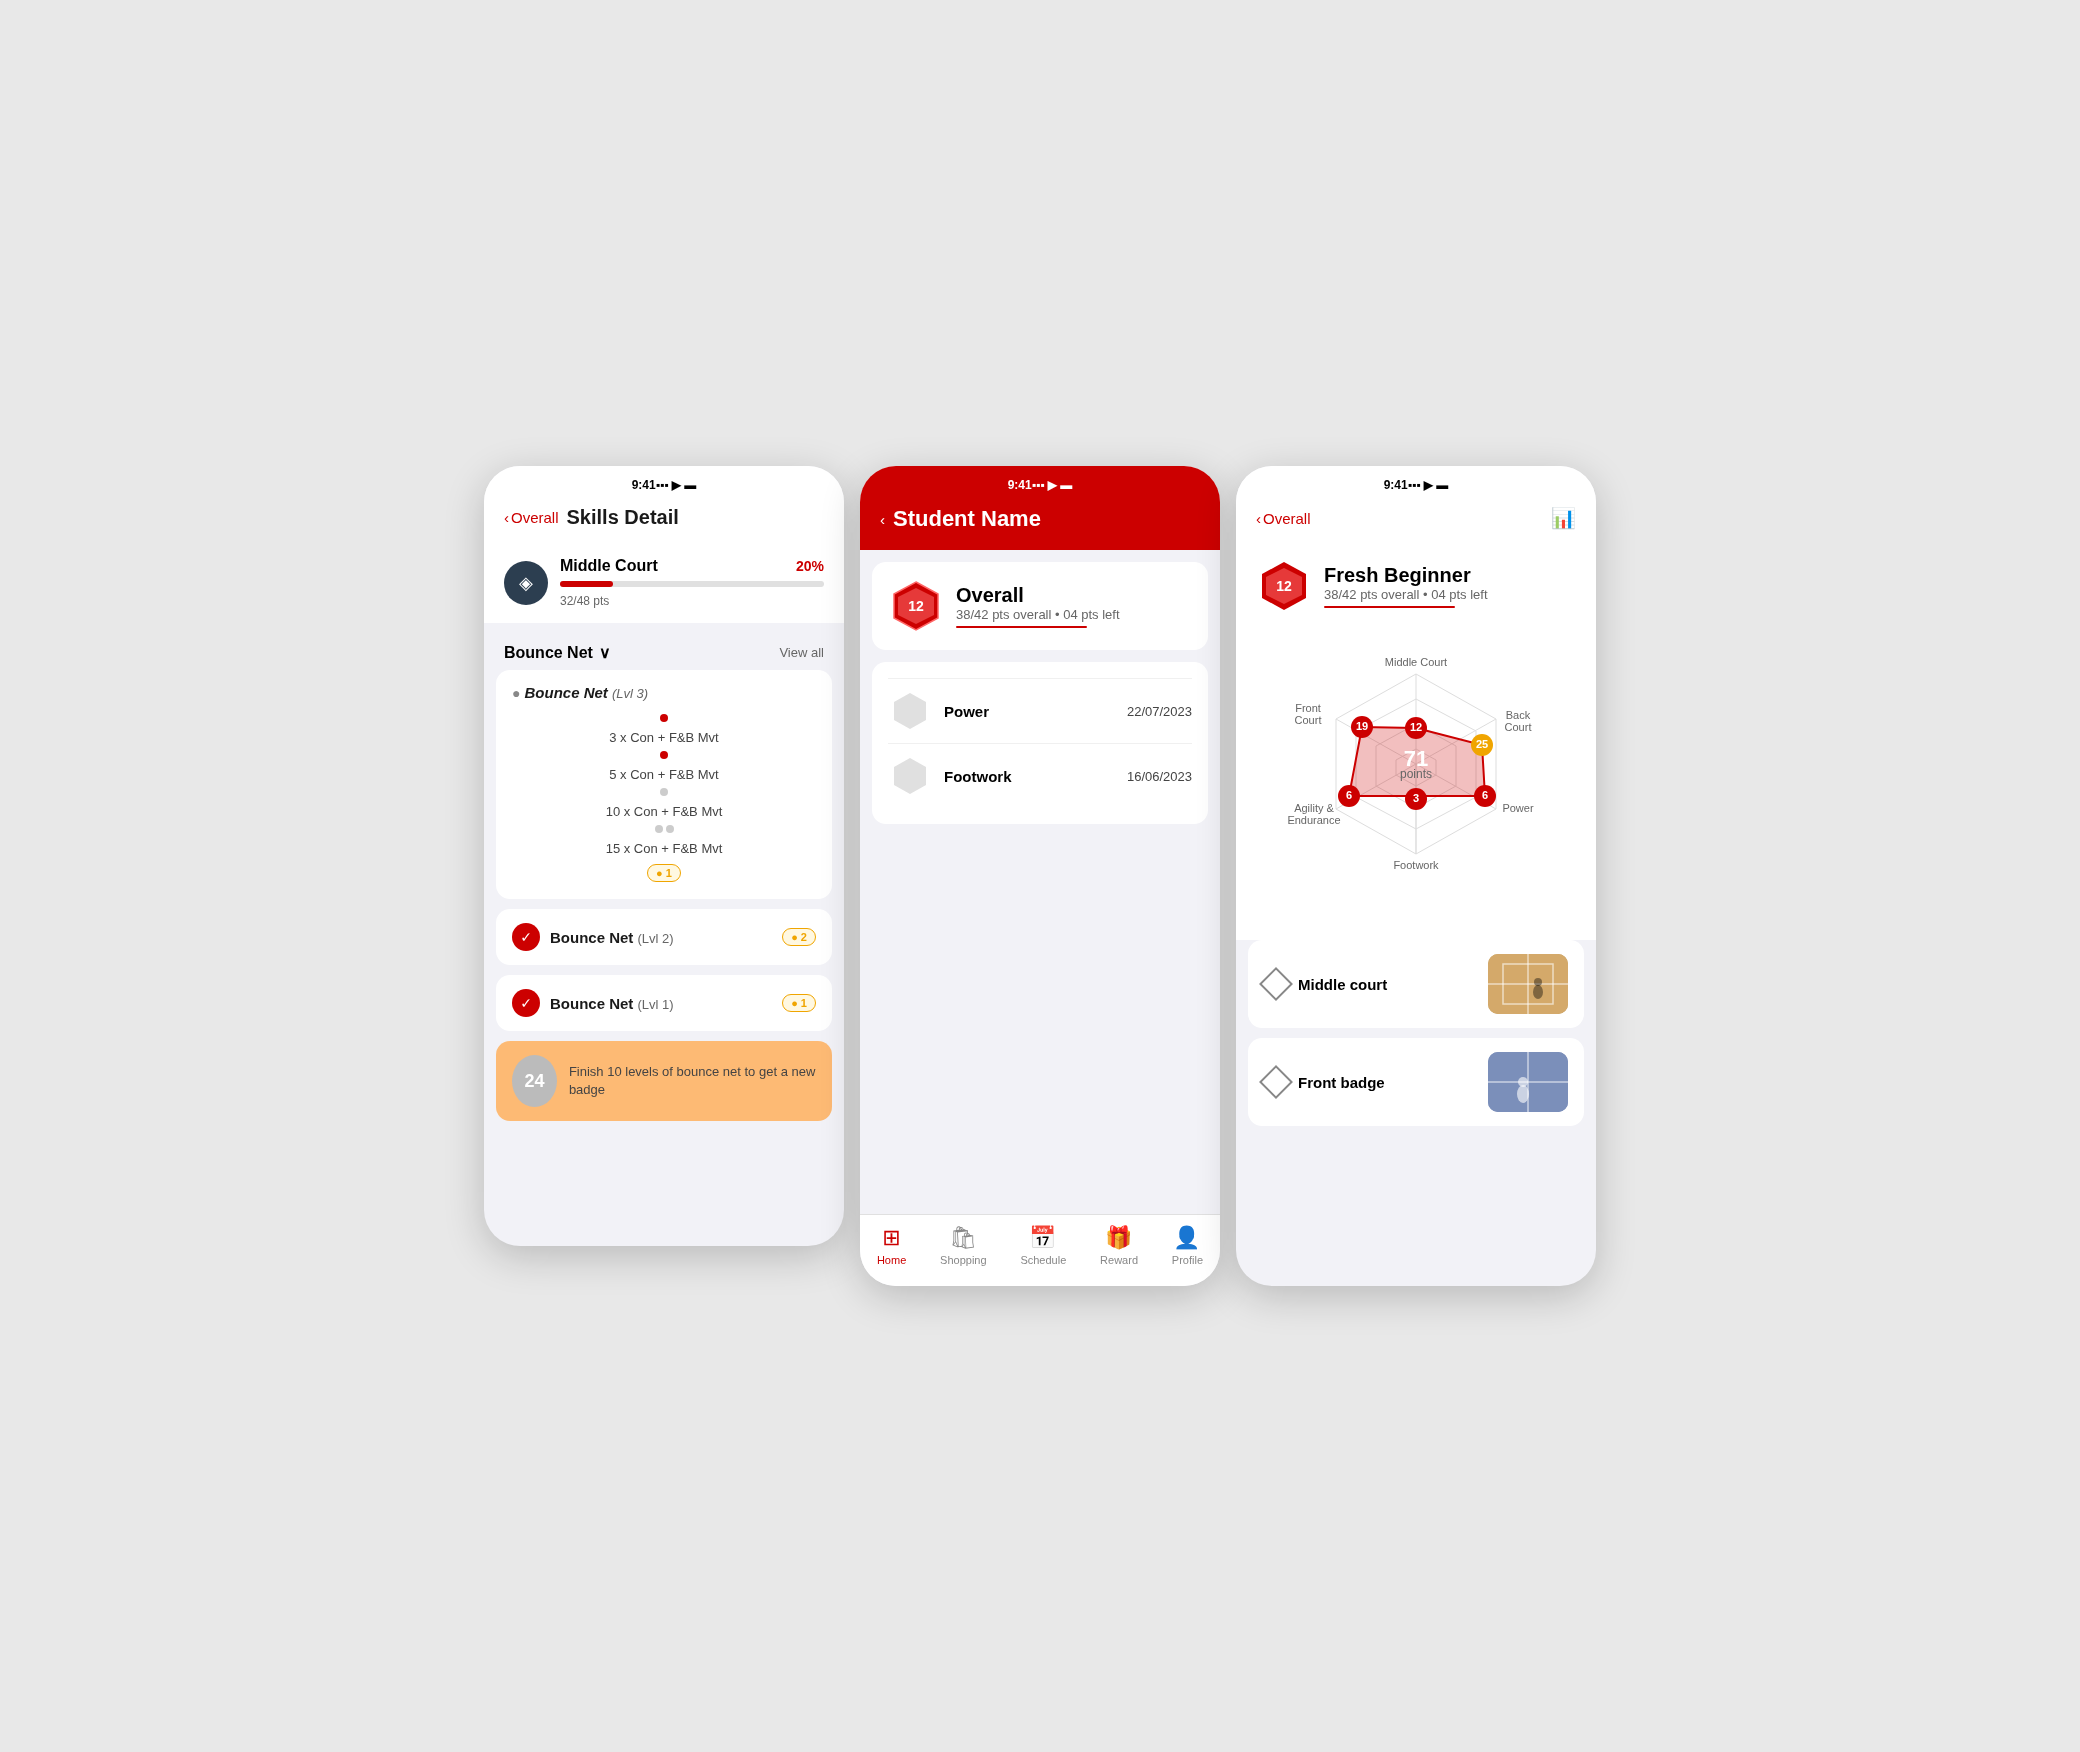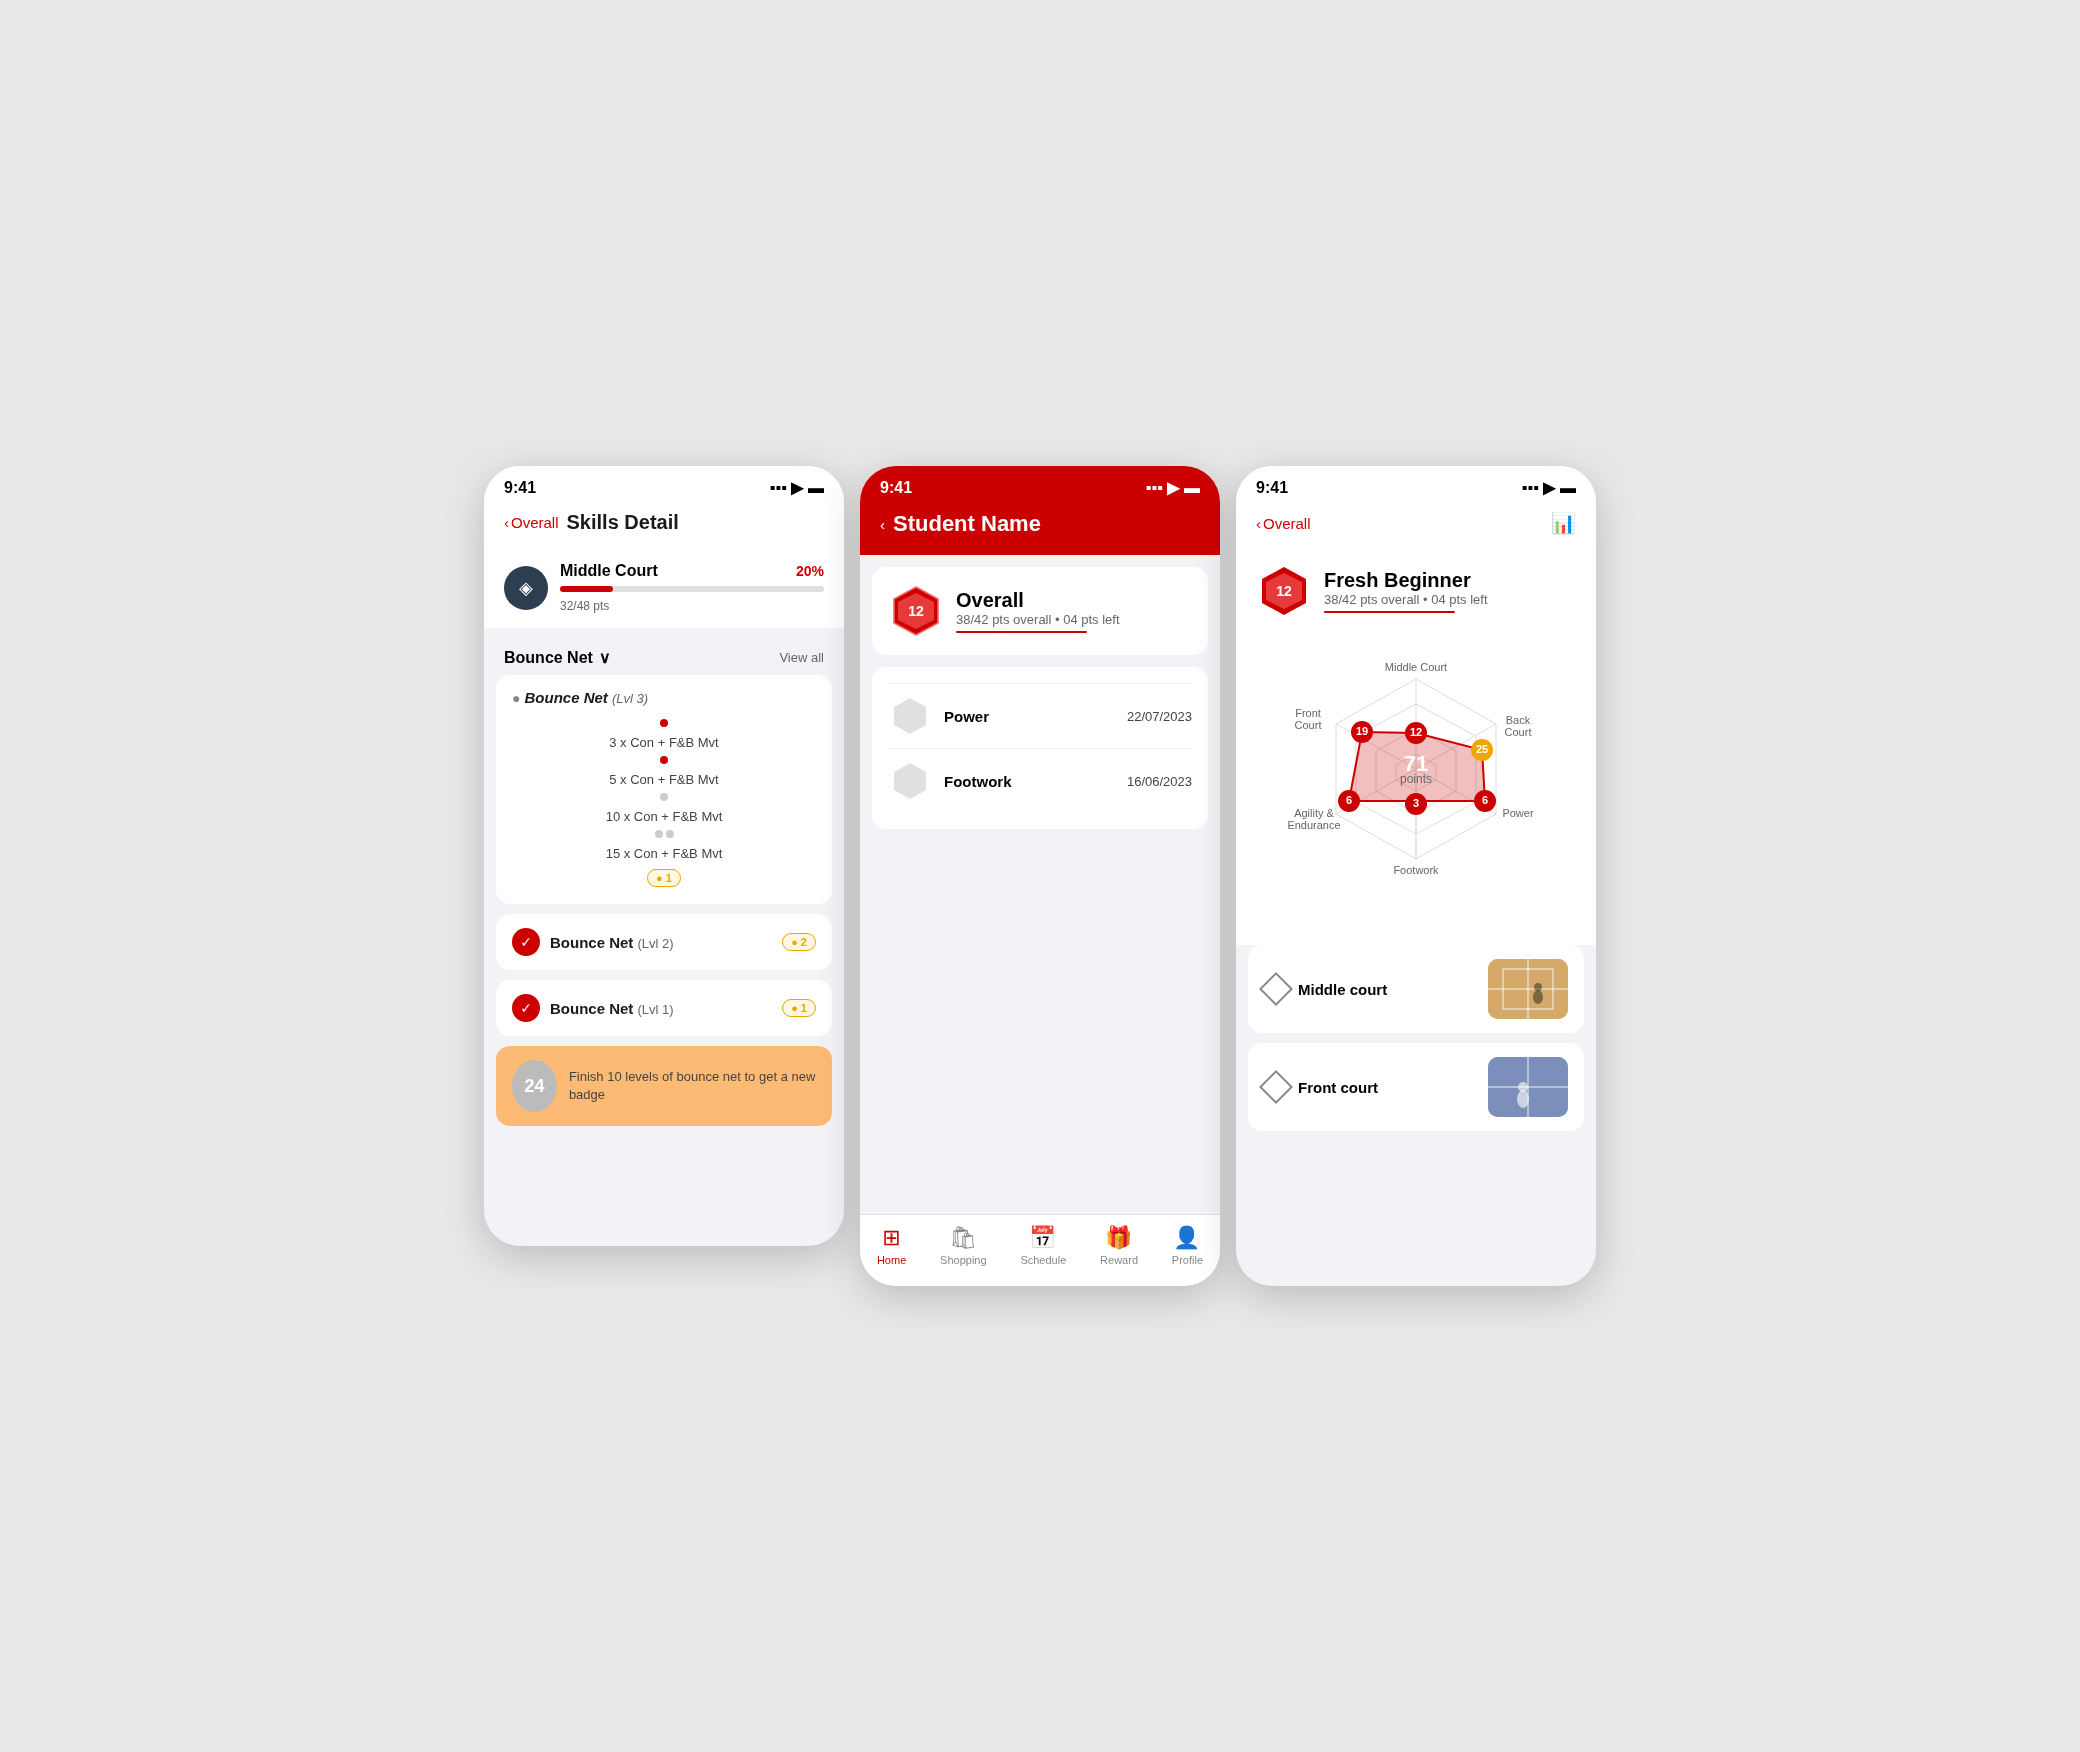--- a/index.html
+++ b/index.html
@@ -24,25 +24,25 @@
       overflow: hidden;
       width: 360px;
       min-height: 780px;
       box-shadow: 0 10px 40px rgba(0,0,0,0.2);
       position: relative;
     }
 
     
     .status-bar {
       display: flex;
-      justify-content: space-between;
+      justify-content: center;
       align-items: center;
       padding: 12px 20px 6px;
       background: white;
-      font-size: 16px;
+      font-size: 12px;
       font-weight: 600;
     }
     .status-bar.dark { background: #cc0000; color: white; }
 
     
     .screen1-header {
       background: white;
       padding: 8px 20px 14px;
       display: flex;
       align-items: center;
@@ -605,21 +605,21 @@
             <ellipse cx="50" cy="38" rx="5" ry="7" fill="rgba(0,0,0,0.4)"></ellipse>
             <circle cx="50" cy="28" r="4" fill="rgba(0,0,0,0.4)"></circle>
           </svg>
         </div>
       </div>
 
 
       <div class="court-card">
         <div class="court-card-left">
           <div class="court-diamond"></div>
-          <span class="court-name">Front court</span>
+          <span class="court-name">Front badge</span>
         </div>
         <div class="court-img img-front-court">
           <svg width="80" height="60" viewBox="0 0 80 60">
             <rect width="80" height="60" fill="#7b8fba"></rect>
             <line x1="40" y1="0" x2="40" y2="60" stroke="white" stroke-width="1.5" opacity="0.6"></line>
             <line x1="0" y1="30" x2="80" y2="30" stroke="white" stroke-width="1.5" opacity="0.6"></line>
             <ellipse cx="35" cy="42" rx="6" ry="9" fill="rgba(255,255,255,0.6)"></ellipse>
             <circle cx="35" cy="30" r="5" fill="rgba(255,255,255,0.6)"></circle>
           </svg>
         </div>

